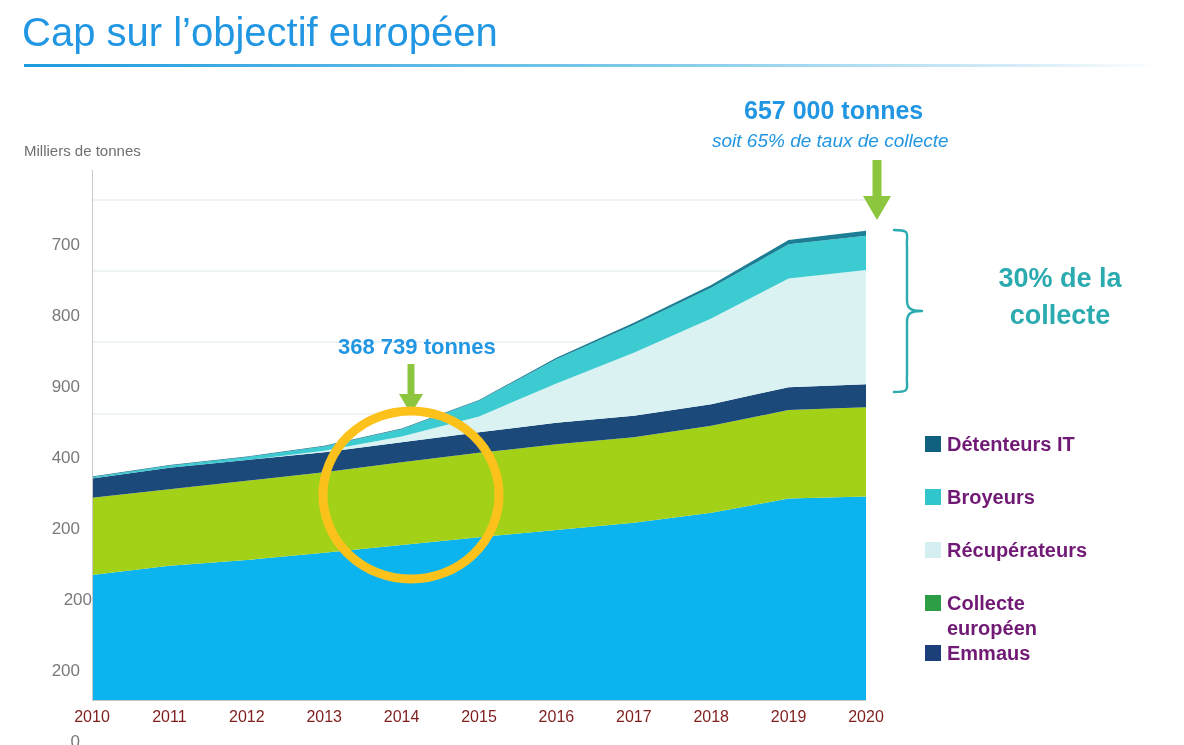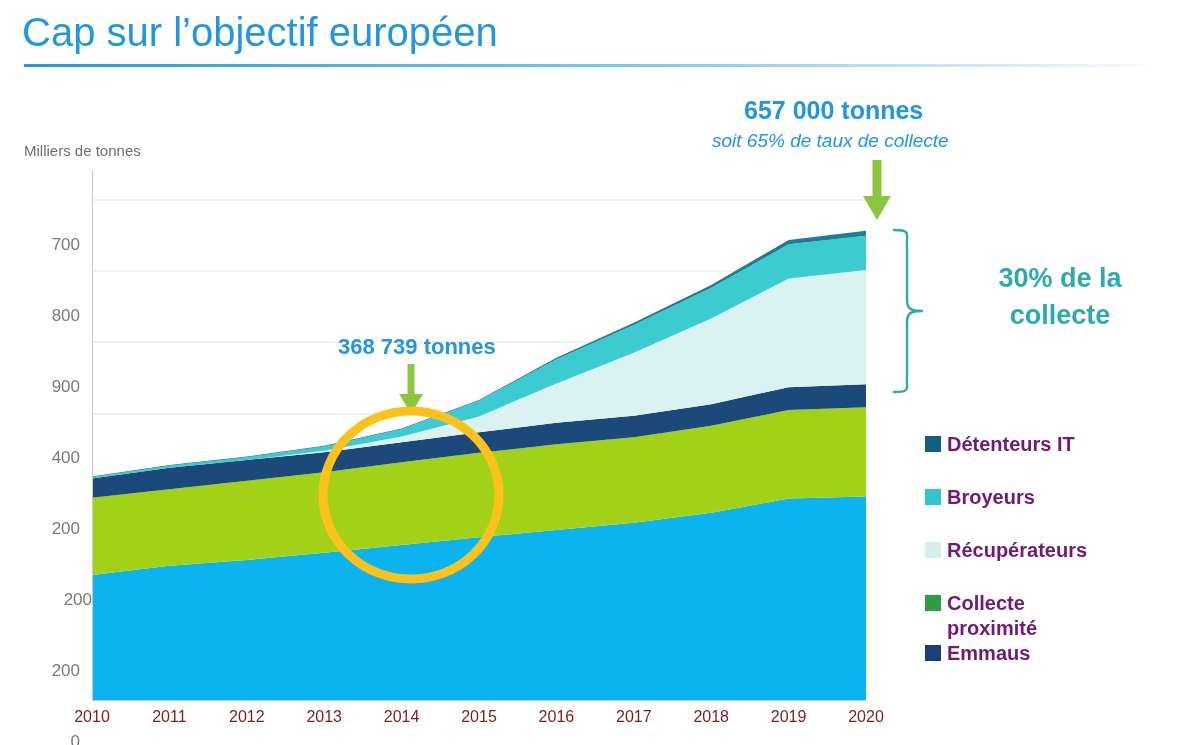--- a/index.html
+++ b/index.html
@@ -193,21 +193,21 @@
       <span class="legend-label">Broyeurs</span>
     </div>
     <div class="legend-item">
       <span class="legend-swatch" style="background:#D4EEF2;"></span>
       <span class="legend-label">Récupérateurs</span>
     </div>
     <div class="legend-item tight">
       <span class="legend-swatch" style="background:#2E9E46;"></span>
       <span class="legend-label">
         <span>Collecte</span><br>
-        <span>proximité</span>
+        <span>européen</span>
       </span>
     </div>
     <div class="legend-item tight">
       <span class="legend-swatch" style="background:#1B3F78;"></span>
       <span class="legend-label">Emmaus</span>
     </div>
   </div>
 
 </div>
 

